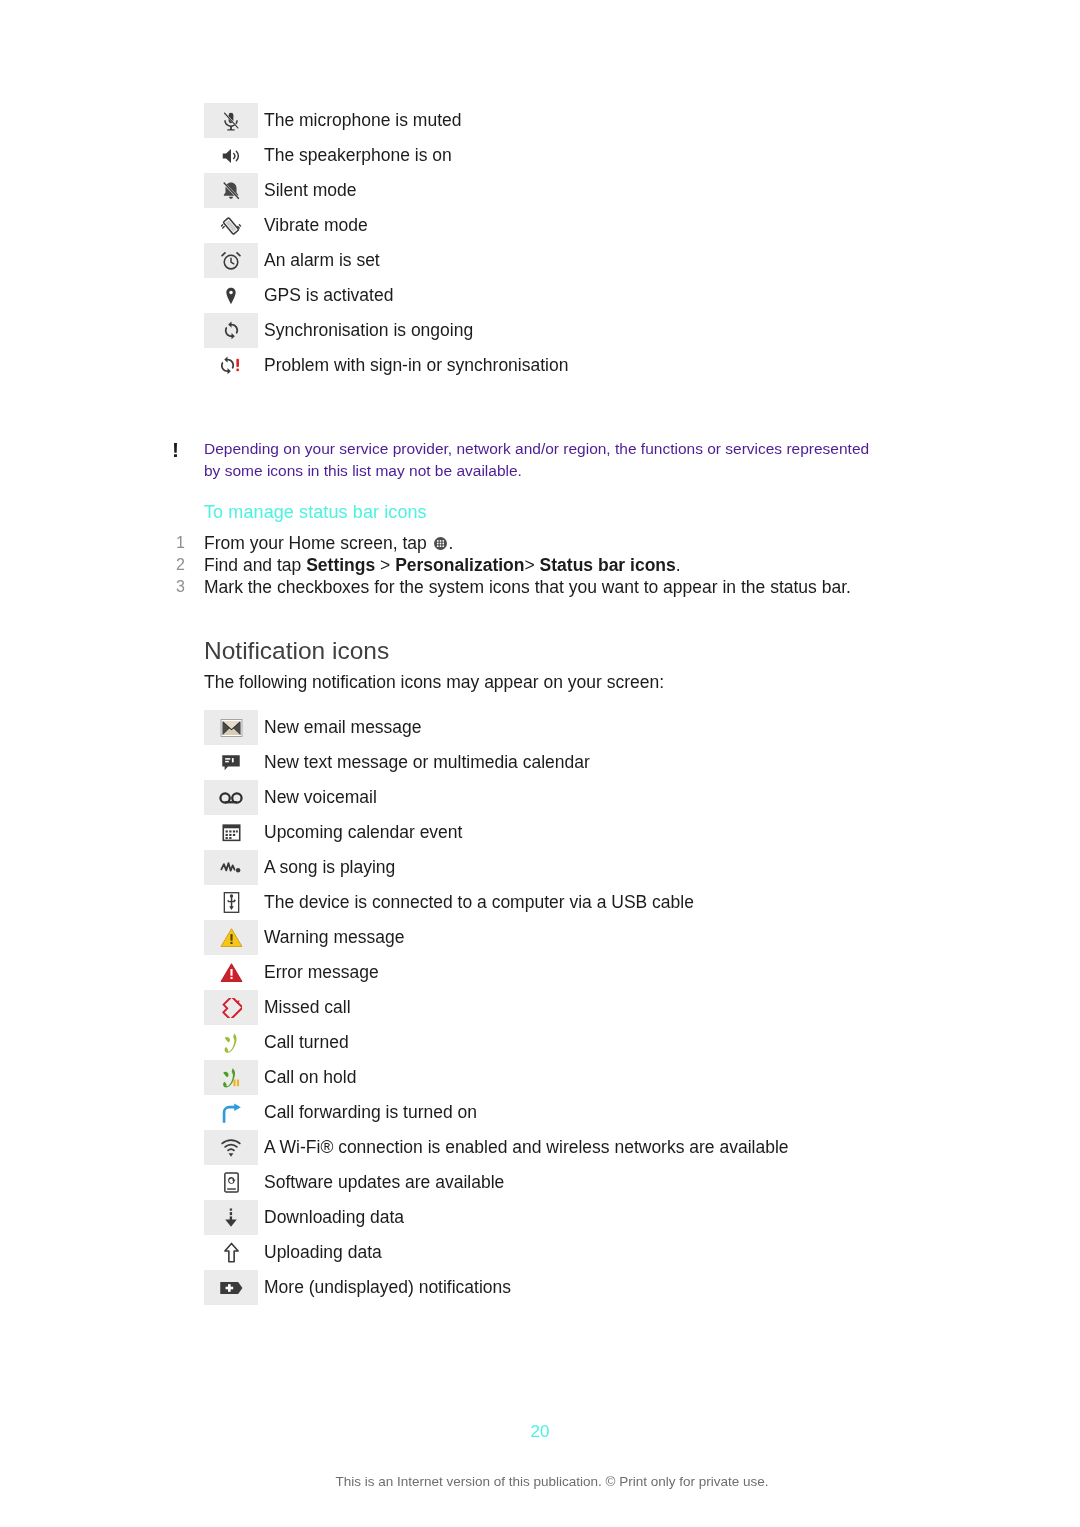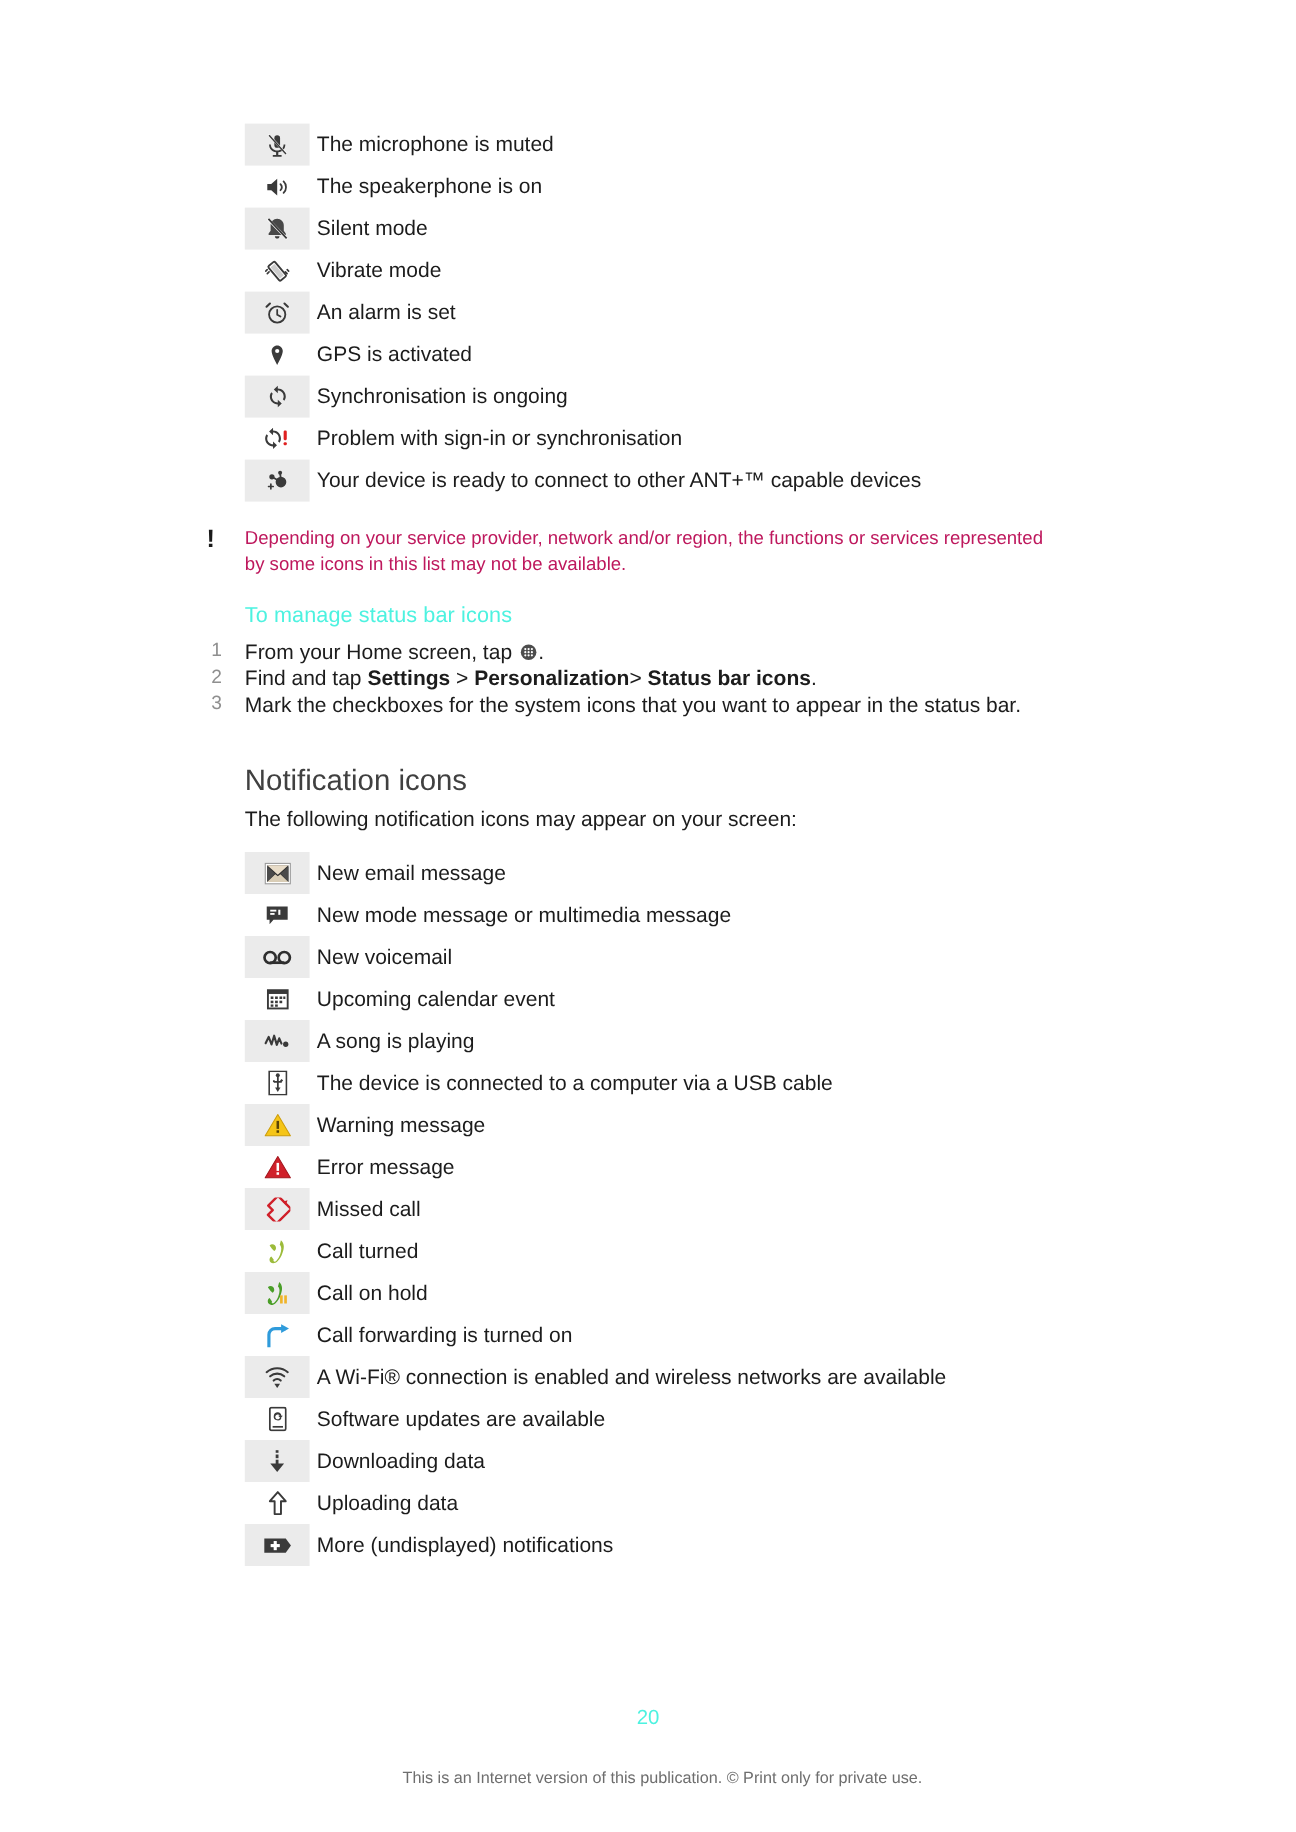--- a/index.html
+++ b/index.html
@@ -68,21 +68,21 @@
     flex: 0 0 32px;
     font-size: 21px;
     font-weight: 700;
     line-height: 1;
     color: #1a1a1a;
     padding-top: 1px;
   }
   .note-text {
     font-size: 15.5px;
     line-height: 1.42;
-    color: #be185d;
+    color: #4c1d95;
   }
 
   
   .sub-heading {
     position: absolute;
     left: 204px;
     font-size: 18px;
     color: #4df2e0;
     letter-spacing: 0.1px;
     text-align: right;
@@ -243,34 +243,20 @@
               <path d="M11 4.3V1.6L7.2 5.2 11 8.8V6.2c3.1 0 5.6 2.5 5.6 5.6 0 1-.3 1.9-.8 2.7l1.4 1.4c.9-1.2 1.4-2.6 1.4-4.1 0-4.2-3.4-7.5-7.6-7.5z"></path>
               <path d="M11 17.5c-3.1 0-5.6-2.5-5.6-5.6 0-1 .3-1.9.8-2.7L4.8 7.8C3.9 9 3.4 10.4 3.4 12c0 4.2 3.4 7.5 7.6 7.5v2.6l3.8-3.6-3.8-3.6z"></path>
             </g>
             <g fill="#e02020">
               <rect x="21.2" y="4.2" width="3" height="9.4" rx="1.1"></rect>
               <rect x="21.2" y="15.4" width="3" height="3.1" rx="1.1"></rect>
             </g>
           </svg>
         </div>
         <div class="icon-label">Problem with sign-in or synchronisation</div>
-      </div>
-      <div class="icon-row striped">
-        <div class="icon-cell">
-          <svg class="glyph" width="23" height="21" viewBox="0 0 24 24">
-            <g fill="#3a3a3a">
-              <circle cx="15" cy="13.4" r="5.1"></circle>
-              <circle cx="6.4" cy="8.4" r="2.5"></circle>
-              <circle cx="14.2" cy="4.6" r="1.9"></circle>
-              <path d="M6.4 8.4 14 12.8M14.2 4.8 14.8 10" stroke="#3a3a3a" stroke-width="1.7"></path>
-            </g>
-            <path d="M3.2 17.6h4.4M5.4 15.4v4.4" stroke="#3a3a3a" stroke-width="1.6" stroke-linecap="round"></path>
-          </svg>
-        </div>
-        <div class="icon-label">Your device is ready to connect  to other ANT+™ capable devices</div>
       </div>
     </div>
 
   <div class="note" style="top:438px">
     <div class="note-bang">!</div>
     <div class="note-text">Depending on your service provider, network and/or region, the functions or services represented by some icons in this list may not be available.</div>
   </div>
 
   <div class="sub-heading" style="top:502px">To manage status bar icons</div>
 
@@ -323,21 +309,21 @@
         <div class="icon-cell">
           <svg class="glyph" width="22" height="20" viewBox="0 0 24 22">
             <path fill="#3a3a3a" d="M2.4 2.6h19.2v12.2H8.6l-3.6 4.1v-4.1H2.4z"></path>
             <g fill="#ffffff">
               <rect x="5.6" y="5.6" width="5.6" height="1.7"></rect>
               <rect x="5.6" y="8.6" width="4" height="1.7"></rect>
               <rect x="13" y="5.6" width="1.9" height="4.7"></rect>
             </g>
           </svg>
         </div>
-        <div class="icon-label">New mode message or multimedia message</div>
+        <div class="icon-label">New text message or multimedia calendar</div>
       </div>
       <div class="icon-row striped">
         <div class="icon-cell">
           <svg class="glyph" width="26" height="18" viewBox="0 0 30 20">
             <g fill="none" stroke="#2e2e2e" stroke-width="2.6">
               <circle cx="8.2" cy="10" r="5.4"></circle>
               <circle cx="21.8" cy="10" r="5.4"></circle>
             </g>
             <rect x="8.2" y="13.6" width="13.6" height="2.6" fill="#2e2e2e"></rect>
           </svg>

